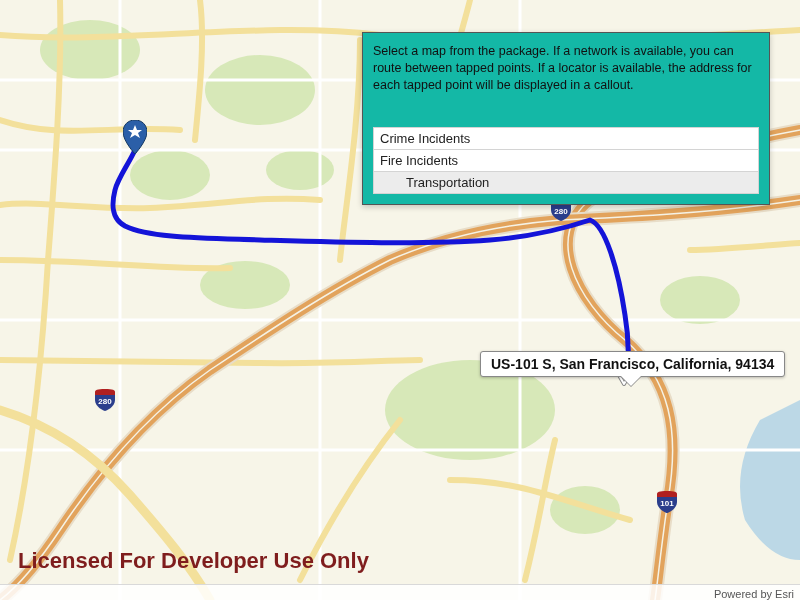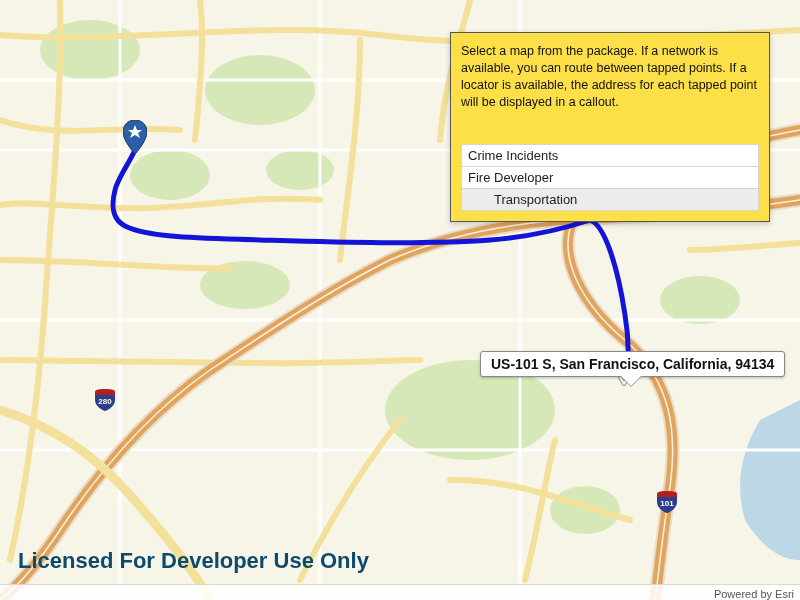--- a/index.html
+++ b/index.html
@@ -22,41 +22,41 @@
     top: 0; left: 0;
     width: 800px;
     height: 600px;
   }
   .watermark {
     position: absolute;
     left: 18px;
     bottom: 26px;
     font-size: 22px;
     font-weight: 600;
-    color: #0c4a6e;
+    color: #7f1d1d;
   }
   .attribution-bar {
     position: absolute;
     left: 0; right: 0; bottom: 0;
     height: 16px;
     background: rgba(255,255,255,0.85);
     border-top: 1px solid #d9d9d9;
     text-align: right;
     font-size: 11px;
     color: #555;
     line-height: 18px;
     padding-right: 6px;
     box-sizing: border-box;
   }
   .panel {
     position: absolute;
     top: 32px;
     right: 30px;
-    width: 320px;
-    background: #fde047;
+    width: 408px;
+    background: #14b8a6;
     border: 1px solid #555;
     box-shadow: 0 2px 6px rgba(0,0,0,0.2);
     box-sizing: border-box;
     padding: 10px 10px 10px 10px;
   }
   .panel-desc {
     font-size: 12.5px;
     color: #111;
     line-height: 1.35;
     margin-bottom: 6px;
@@ -228,21 +228,21 @@
   </div>
 
   <div class="callout">
     <span>US-101 S, San Francisco, California, 94134</span>
   </div>
 
   <div class="panel">
     <div class="panel-desc">Select a map from the package. If a network is available, you can route between tapped points. If a locator is available, the address for each tapped point will be displayed in a callout.</div>
     <div class="map-list">
       <div class="map-list-item">Crime Incidents</div>
-      <div class="map-list-item">Fire Developer</div>
+      <div class="map-list-item">Fire Incidents</div>
       <div class="map-list-item selected">Transportation</div>
     </div>
   </div>
 
   <div class="watermark">Licensed For Developer Use Only</div>
 
   <div class="attribution-bar">
     <span>Powered by Esri</span>
   </div>
 

